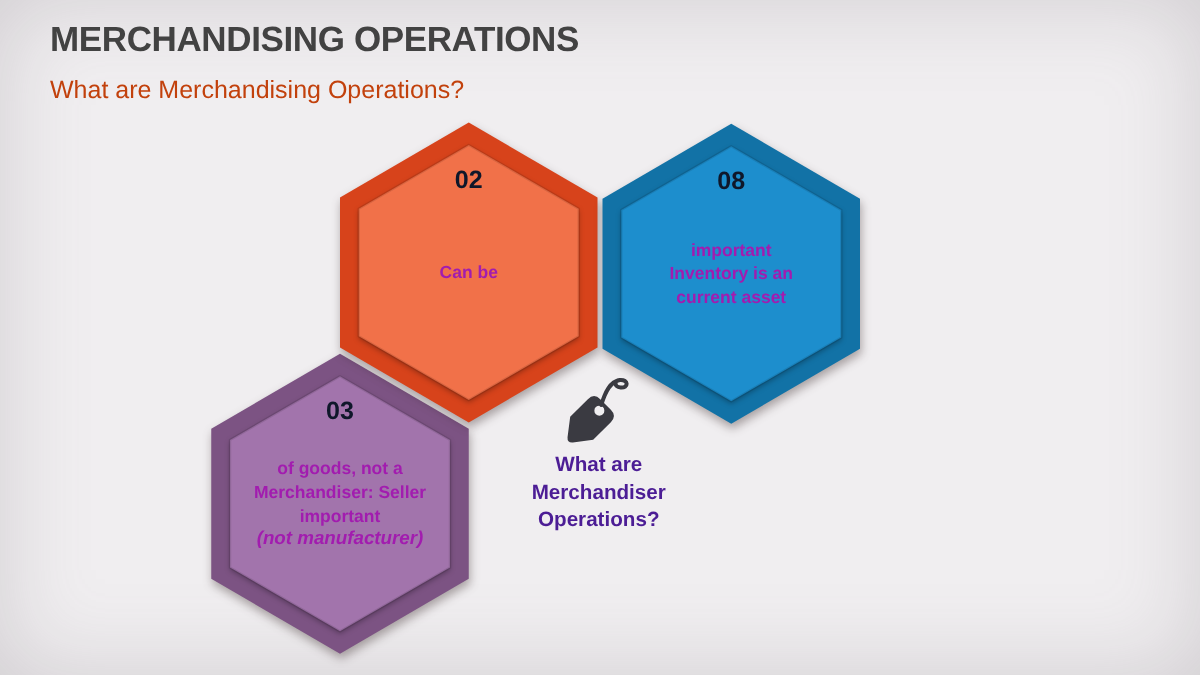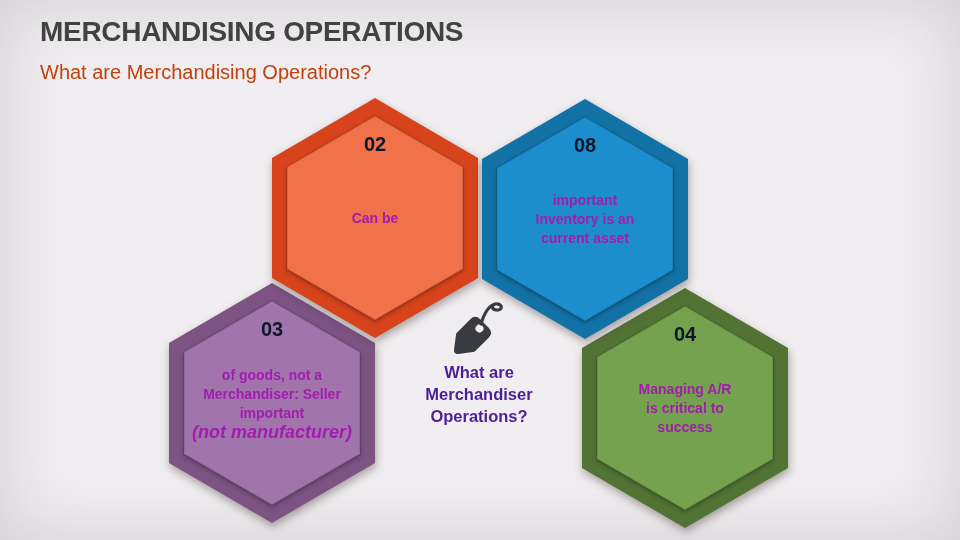--- a/index.html
+++ b/index.html
@@ -41,21 +41,21 @@
     text-align:center;color:#0f172a;
     font-size:20px;font-weight:700;
   }
   .hex-body{
     position:absolute;left:50%;top:121px;
     transform:translate(-50%,-50%);
     width:168px;text-align:center;color:#a21caf;
     font-size:14px;font-weight:600;line-height:19px;
   }
   .hex-note{
-    font-size:18px;font-style:italic;line-height:18px;font-weight:600;
+    font-size:15px;font-style:italic;line-height:18px;font-weight:600;
   }
   .center-label{
     position:absolute;left:389px;top:361px;width:180px;
     text-align:center;color:#3A3A3A;
     font-size:16.5px;font-weight:700;line-height:22px;
   }
   .tag-icon{
     position:absolute;left:441px;top:293px;
   }
 </style>
@@ -74,32 +74,20 @@
     </svg>
     <div class="hex-number">03</div>
     <div class="hex-body">
       <div>of goods, not a</div>
       <div>Merchandiser: Seller</div>
       <div>important</div>
       <div class="hex-note">(not manufacturer)</div>
     </div>
   </div>
 
-  <div class="hex" id="hex-04">
-    <svg width="210" height="242" viewBox="0 0 210 242">
-      <polygon class="hex-outer" points="105,1 208,61 208,181 105,241 2,181 2,61" fill="#537335"></polygon>
-      <polygon class="hex-inner" points="105,19 193,70 193,172 105,223 17,172 17,70" fill="#74A24E"></polygon>
-    </svg>
-    <div class="hex-number">04</div>
-    <div class="hex-body">
-      <div>Managing A/R</div>
-      <div>is critical to</div>
-      <div>success</div>
-    </div>
-  </div>
 
   <div class="hex" id="hex-02">
     <svg width="210" height="242" viewBox="0 0 210 242">
       <polygon class="hex-outer" points="105,1 208,61 208,181 105,241 2,181 2,61" fill="#D7431B"></polygon>
       <polygon class="hex-inner" points="105,19 193,70 193,172 105,223 17,172 17,70" fill="#F17149"></polygon>
     </svg>
     <div class="hex-number">02</div>
     <div class="hex-body">
       <div>Can be</div>
     </div>

